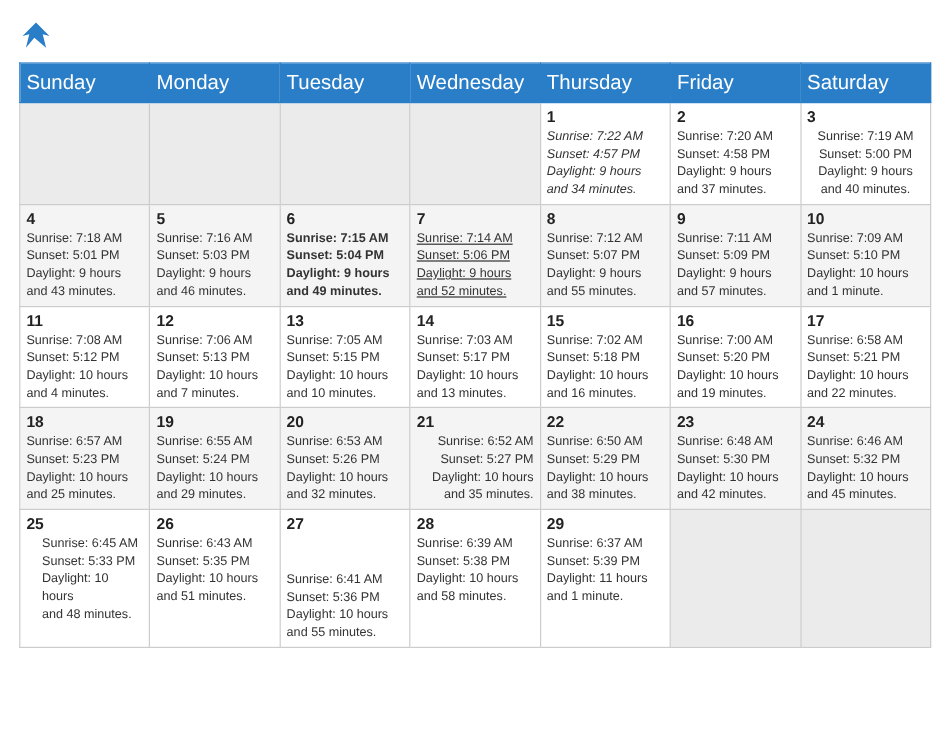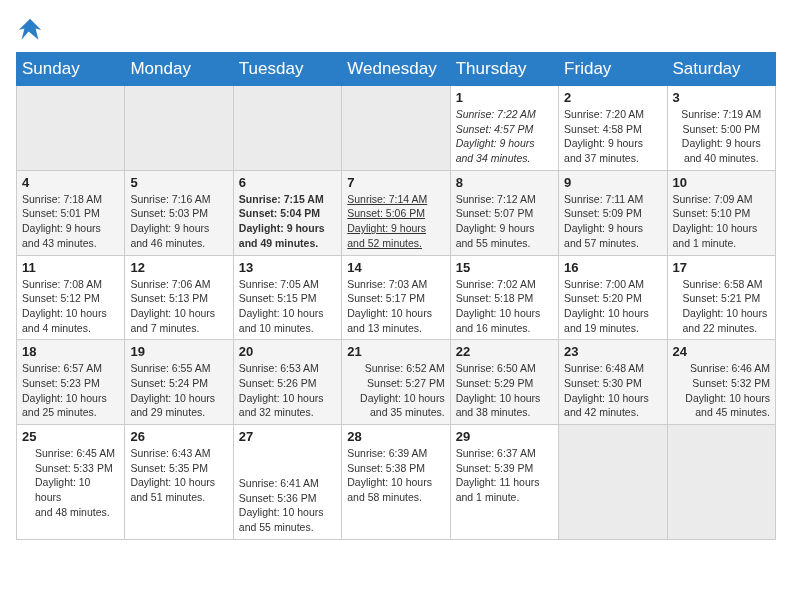--- a/index.html
+++ b/index.html
@@ -238,21 +238,21 @@
         </td>
         <td>
           <span class="day-num">16</span>
           <div class="day-info" style="white-space: pre-line;">Sunrise: 7:00 AM
 Sunset: 5:20 PM
 Daylight: 10 hours
 and 19 minutes.</div>
         </td>
         <td>
           <span class="day-num">17</span>
-          <div class="day-info" style="white-space: pre-line; margin-left: 10px;">Sunrise: 6:58 AM
+          <div class="day-info" style="white-space: pre-line;">Sunrise: 6:58 AM
 Sunset: 5:21 PM
 Daylight: 10 hours
 and 22 minutes.</div>
         </td>
       </tr>
       <tr>
         <td>
           <span class="day-num">18</span>
           <div class="day-info" style="white-space: pre-line;">Sunrise: 6:57 AM
 Sunset: 5:23 PM
@@ -289,21 +289,21 @@
         </td>
         <td>
           <span class="day-num">23</span>
           <div class="day-info" style="white-space: pre-line;">Sunrise: 6:48 AM
 Sunset: 5:30 PM
 Daylight: 10 hours
 and 42 minutes.</div>
         </td>
         <td>
           <span class="day-num">24</span>
-          <div class="day-info" style="white-space: pre-line; text-align: right;">Sunrise: 6:46 AM
+          <div class="day-info" style="white-space: pre-line;">Sunrise: 6:46 AM
 Sunset: 5:32 PM
 Daylight: 10 hours
 and 45 minutes.</div>
         </td>
       </tr>
       <tr>
         <td>
           <span class="day-num">25</span>
           <div class="day-info" style="white-space: pre-line; margin-left: 13px;">Sunrise: 6:45 AM
 Sunset: 5:33 PM

